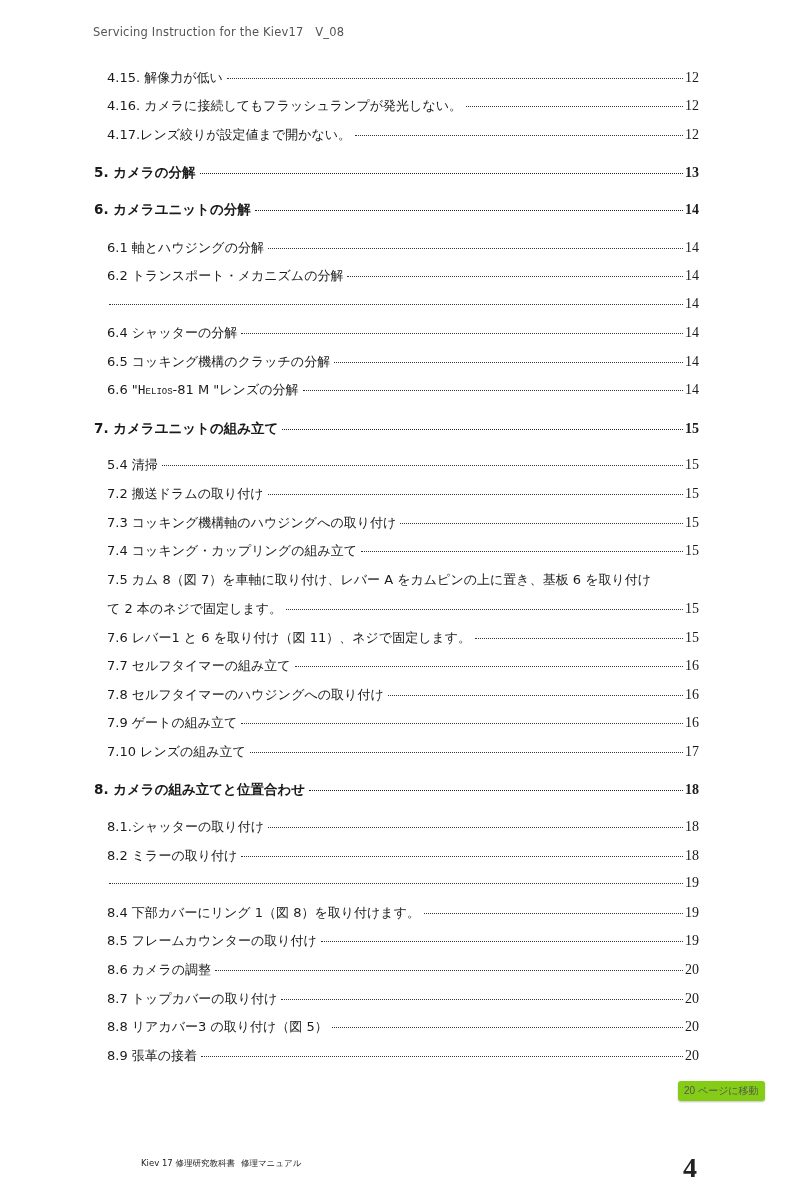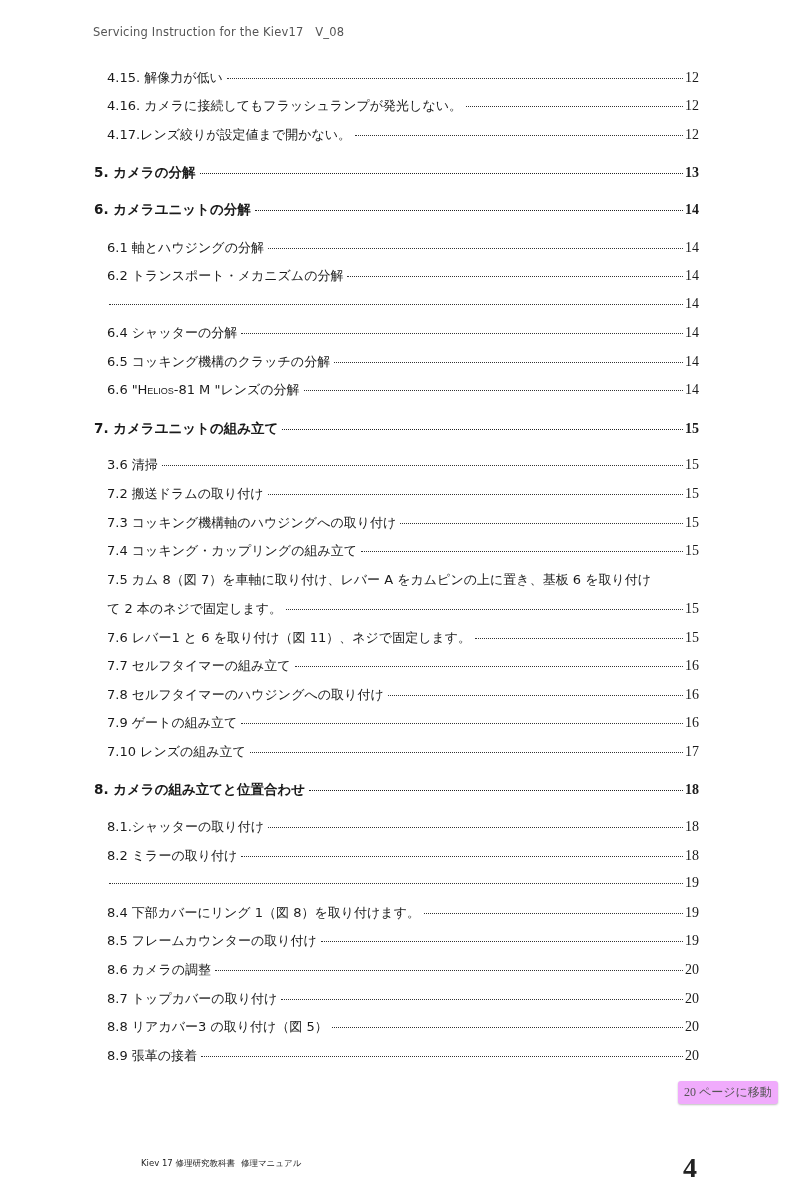--- a/index.html
+++ b/index.html
@@ -8,22 +8,22 @@
   .toc { position: absolute; left: 0; top: 0; width: 810px; }
   .toc-row { position: absolute; display: flex; align-items: baseline; height: 20px; }
   .toc-row.sub { left: 107px; width: 592px; font-size: 13px; }
   .toc-row.chap { left: 94px; width: 605px; font-size: 13.5px; font-weight: bold; }
   .toc-row .label { white-space: nowrap; flex: 0 0 auto; padding-right: 2px; }
   .toc-row .leader { flex: 1 1 auto; border-bottom: 1.2px dotted #333; margin: 0 2px; transform: translateY(-3px); min-width: 10px; }
   .toc-row.chap .leader { border-bottom: 1.8px dotted #222; }
   .toc-row .pagenum { flex: 0 0 auto; font-family: "Liberation Serif", "DejaVu Serif", serif; font-size: 14px; }
   .toc-row.chap .pagenum { font-weight: bold; }
   .wrap-first { position: absolute; left: 107px; width: 592px; font-size: 13px; white-space: nowrap; height: 20px; }
-  .smallcaps { font-variant: small-caps; font-family: Liberation Sans, sans-serif; }
-  .goto-badge { position: absolute; left: 678px; top: 1081px; padding: 3px 6px; font-size: 12px; color: #555; background: #f0abfc; border-radius: 3px; box-shadow: 0 1px 2px rgba(0,0,0,0.25); font-family: Liberation Serif, serif; cursor: pointer; }
+  .smallcaps { font-variant: small-caps; font-family: Liberation Mono, monospace; }
+  .goto-badge { position: absolute; left: 678px; top: 1081px; padding: 3px 6px; font-size: 10px; color: #555; background: #84cc16; border-radius: 3px; box-shadow: 0 1px 2px rgba(0,0,0,0.25); font-family: Liberation Sans, sans-serif; cursor: pointer; }
   .footer-left { position: absolute; left: 93px; top: 1158px; font-size: 8.5px; color: #222; font-family: "DejaVu Sans", sans-serif; padding-left: 48px; }
   .footer-left .sp { display: inline-block; width: 6px; }
   .footer-pagenum { position: absolute; left: 683px; top: 1152px; font-size: 28px; font-weight: bold; font-family: "Liberation Serif", "DejaVu Serif", serif; color: #222; }
 </style>
 </head>
 <body>
 
 <div class="page-header">Servicing Instruction for the Kiev17　V_08</div>
 
 <div class="toc">
@@ -85,21 +85,21 @@
     <span class="pagenum">14</span>
   </div>
 
   <div class="toc-row chap" style="top:420px">
     <span class="label">7. カメラユニットの組み立て</span>
     <span class="leader"></span>
     <span class="pagenum">15</span>
   </div>
 
   <div class="toc-row sub" style="top:456px">
-    <span class="label">3.6 清掃</span>
+    <span class="label">5.4 清掃</span>
     <span class="leader"></span>
     <span class="pagenum">15</span>
   </div>
   <div class="toc-row sub" style="top:485px">
     <span class="label">7.2 搬送ドラムの取り付け</span>
     <span class="leader"></span>
     <span class="pagenum">15</span>
   </div>
   <div class="toc-row sub" style="top:514px">
     <span class="label">7.3 コッキング機構軸のハウジングへの取り付け</span>

